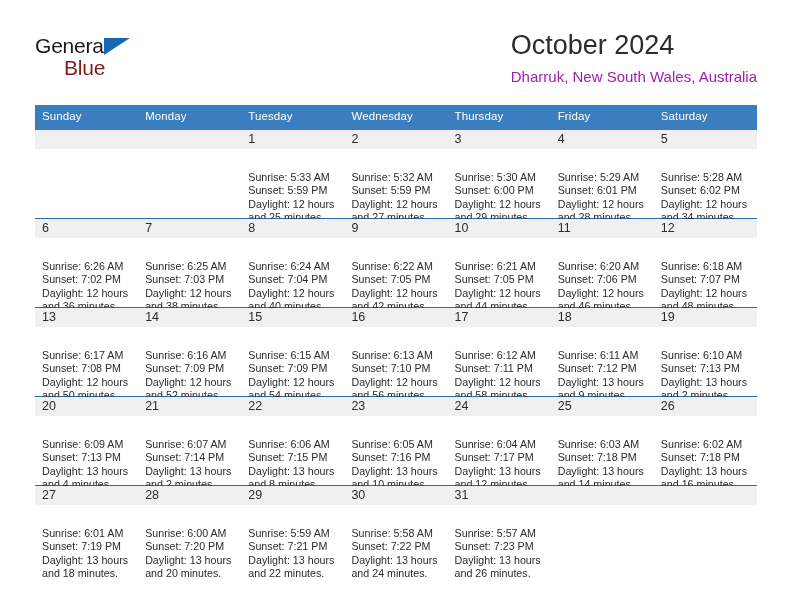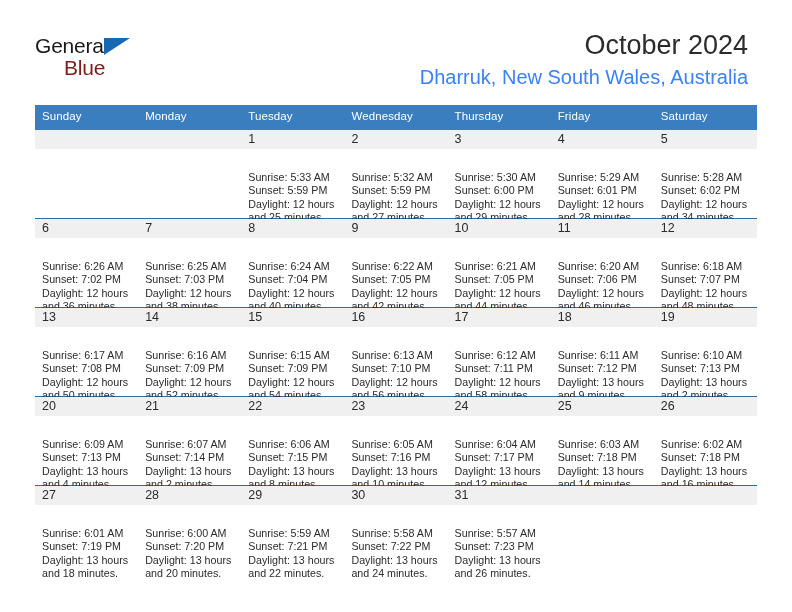--- a/index.html
+++ b/index.html
@@ -20,21 +20,21 @@
     width: 792px;
     height: 612px;
     box-sizing: border-box;
   }
 
   
   .header {
     position: absolute;
     left: 35px;
     top: 28px;
-    right: 44px;
+    right: 35px;
     height: 70px;
   }
   .brand {
     position: absolute;
     left: 0;
     top: 6px;
     width: 180px;
     height: 52px;
   }
   .brand-general {
@@ -61,31 +61,31 @@
     top: 22px;
     font-size: 21px;
     letter-spacing: -0.2px;
     color: #7f1d1d;
     font-family: "Liberation Sans", sans-serif;
   }
   .title-block {
     position: absolute;
     right: 0;
     top: 0;
-    text-align: right;
+    text-align: left;
   }
   .cal-title {
     font-size: 27px;
     color: #2b2b2b;
     line-height: 34px;
     white-space: nowrap;
   }
   .cal-subtitle {
-    font-size: 20px;
-    color: #3b82f6;
+    font-size: 15px;
+    color: #a21caf;
     line-height: 22px;
     margin-top: 4px;
     white-space: nowrap;
   }
 
   
   .calendar {
     position: absolute;
     left: 35px;
     top: 105px;

